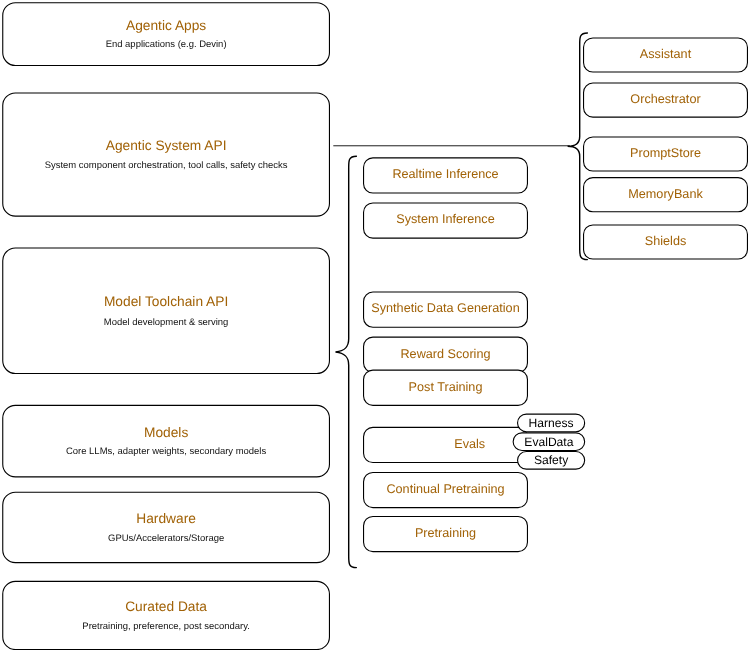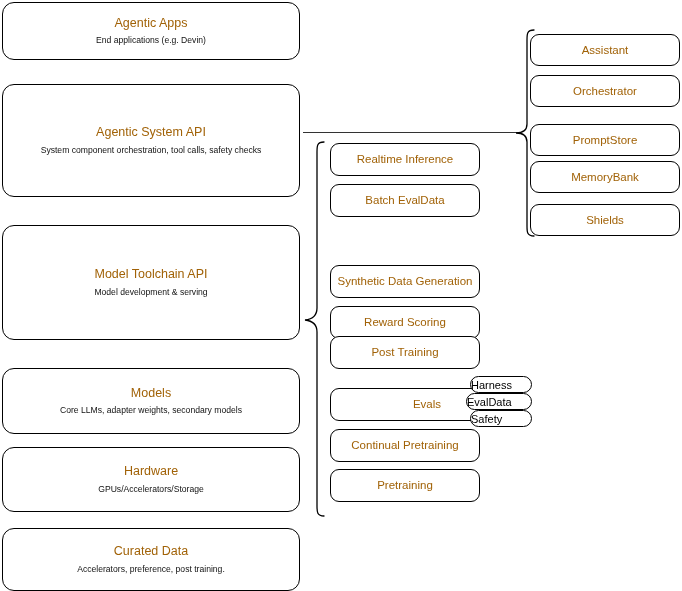--- a/index.html
+++ b/index.html
@@ -71,20 +71,21 @@
   
   .pill {
     position: absolute;
     box-sizing: border-box;
     border: 1.4px solid #000000;
     background: #ffffff;
     border-radius: 999px;
     height: 17px;
     display: flex;
     align-items: center;
+    justify-content: center;
     font-size: 11px;
     color: #000000;
     z-index: 6;
     white-space: nowrap;
   }
 
   
   .hline {
     position: absolute;
     height: 0;
@@ -124,42 +125,42 @@
     <div class="sub">Core LLMs, adapter weights, secondary models</div>
   </div>
 
   <div class="rbox layer" style="top:447px;height:65px;">
     <div class="title">Hardware</div>
     <div class="sub">GPUs/Accelerators/Storage</div>
   </div>
 
   <div class="rbox layer" style="top:528px;height:63px;">
     <div class="title">Curated Data</div>
-    <div class="sub">Accelerators, preference, post training.</div>
+    <div class="sub">Pretraining, preference, post secondary.</div>
   </div>
 
   <div class="hline" style="left:303px;top:132px;width:215px;"></div>
 
   <div class="brace" style="left:303px;top:140px;width:22px;height:378px;">
     <svg width="22" height="378" viewBox="0 0 22 378" fill="none">
       <path d="M21 2 C14 2 14 6 14 12 L14 168 C14 175 11 179 2 180 C11 181 14 185 14 192 L14 366 C14 372 14 376 21 376" stroke="#000000" stroke-width="1.3" fill="none" stroke-linecap="round"></path>
     </svg>
   </div>
 
   <div class="brace" style="left:515px;top:28px;width:20px;height:210px;">
     <svg width="20" height="210" viewBox="0 0 20 210" fill="none">
       <path d="M19 2 C12 2 12 6 12 12 L12 96 C12 102 9 105 1 105 C9 105 12 108 12 114 L12 198 C12 204 12 208 19 208" stroke="#000000" stroke-width="1.3" fill="none" stroke-linecap="round"></path>
     </svg>
   </div>
 
   <div class="rbox cap" style="top:143px;">
     <div class="title">Realtime Inference</div>
   </div>
   <div class="rbox cap" style="top:184px;">
-    <div class="title">Batch EvalData</div>
+    <div class="title">System Inference</div>
   </div>
   <div class="rbox cap" style="top:265px;text-align:center;">
     <div class="title">Synthetic Data Generation</div>
   </div>
   <div class="rbox cap" style="top:306px;">
     <div class="title">Reward Scoring</div>
   </div>
   <div class="rbox cap" style="top:336px;">
     <div class="title">Post Training</div>
   </div>

